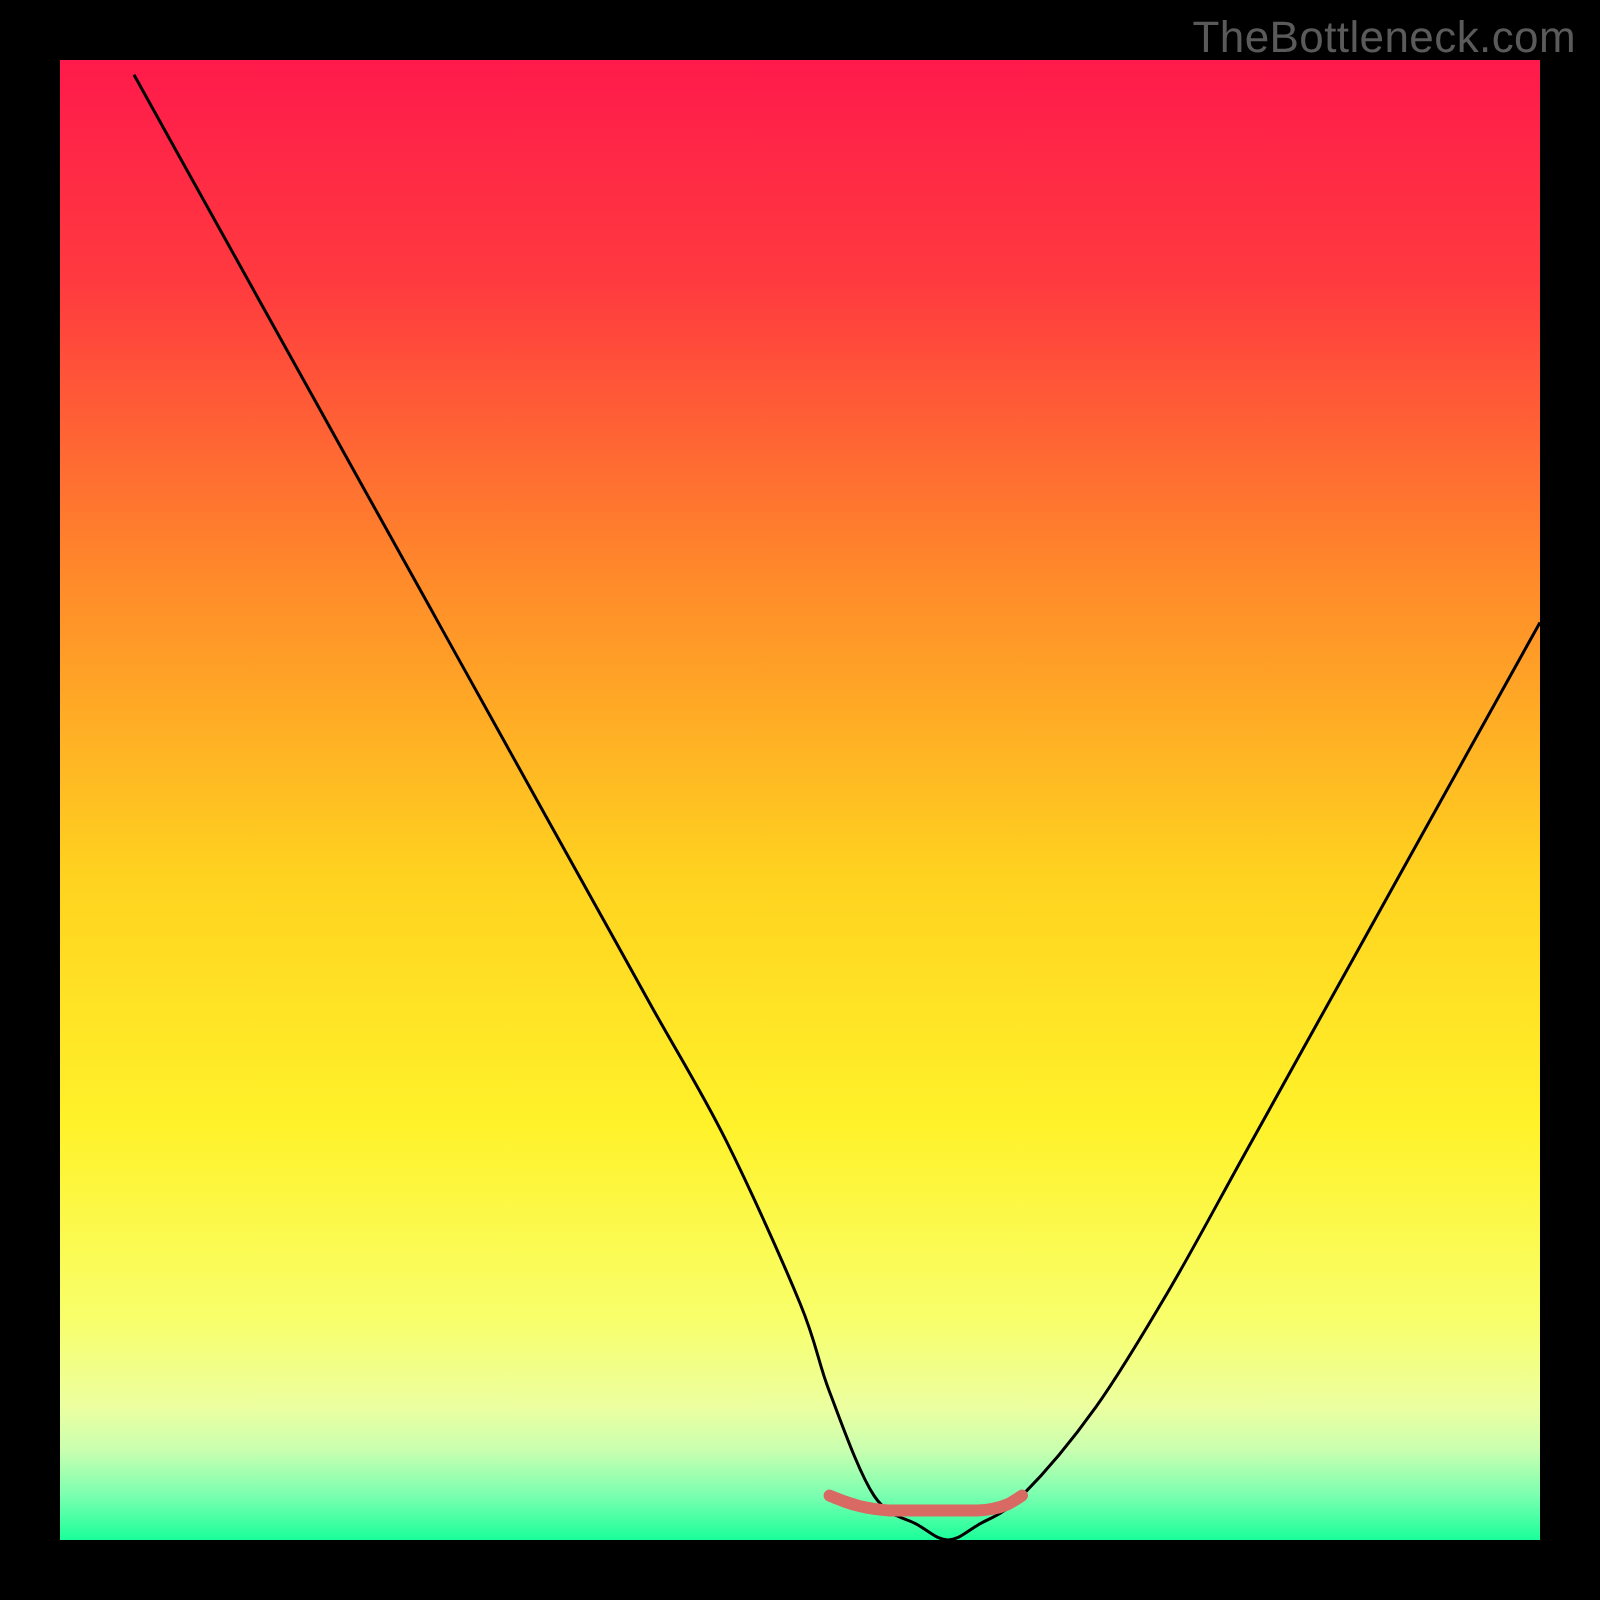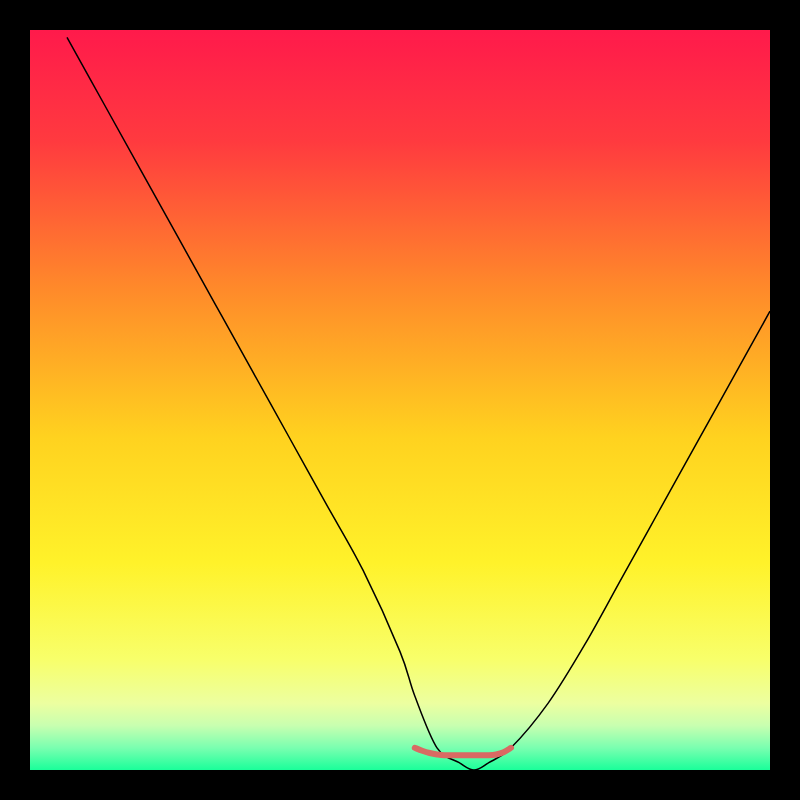--- a/index.html
+++ b/index.html
@@ -31,20 +31,21 @@
     display: block;
     position: absolute;
     top: 0;
     left: 0;
   }
 </style>
 </head>
 <body>
 
 <div class="frame">
+  <div class="watermark">TheBottleneck.com</div>
 
   <svg id="chart-svg" width="800" height="800" viewBox="0 0 800 800">
     <defs>
       <linearGradient id="bg-grad" x1="0" y1="0" x2="0" y2="1">
           <stop offset="0%" stop-color="#ff1a4b"></stop>
           <stop offset="15%" stop-color="#ff3a3f"></stop>
           <stop offset="35%" stop-color="#ff8a2a"></stop>
           <stop offset="55.00000000000001%" stop-color="#ffd21f"></stop>
           <stop offset="72%" stop-color="#fff22a"></stop>
           <stop offset="85%" stop-color="#f8ff6a"></stop>

